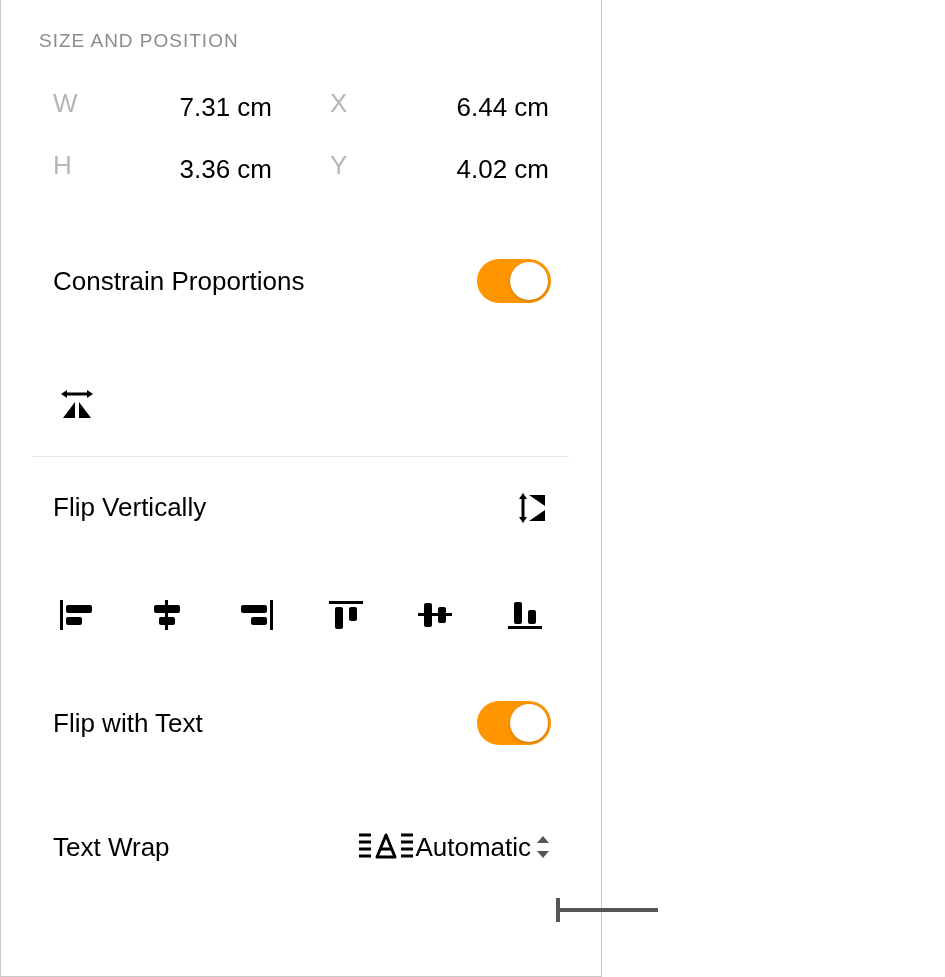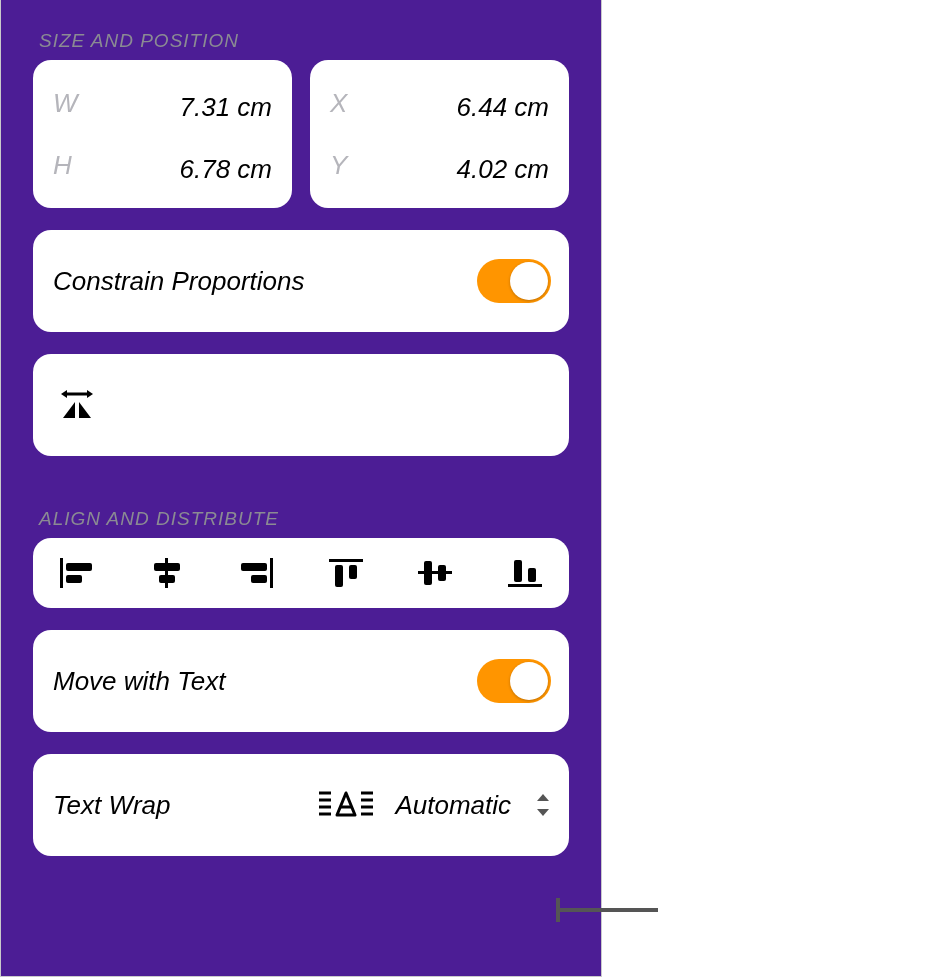--- a/index.html
+++ b/index.html
@@ -5,26 +5,25 @@
   * { box-sizing: border-box; margin: 0; padding: 0; }
   html, body { width: 945px; height: 977px; }
   body {
     display: flex;
     font-family: -apple-system, "Helvetica Neue", Helvetica, Arial, sans-serif;
     background: #000;
   }
   .panel {
     width: 602px;
     height: 977px;
-    background: #4c1d95;
+    background: #ffffff;
     padding: 0 32px 28px 32px;
     border: 1px solid #c9c9cb;
     border-top: none;
     position: relative;
-    font-style: italic;
   }
   .rightzone {
     flex: 1;
     position: relative;
     background: #fff;
   }
 
   .section-header {
     font-size: 19px;
     font-weight: 400;
@@ -147,21 +146,21 @@
   .align-btn {
     width: 48px; height: 38px;
     display: flex; align-items: center; justify-content: center;
   }
   .align-btn svg { width: 42px; height: 34px; }
 
   
   .wrap-right {
     display: flex;
     align-items: center;
-    gap: 20px;
+    gap: 0;
   }
   .wrap-icon svg { width: 58px; height: 28px; }
   .wrap-val {
     font-size: 26px;
     color: #000;
   }
   .updown {
     width: 16px; height: 26px;
     position: relative;
     margin-left: 4px;
@@ -202,21 +201,21 @@
   <div class="section-header">SIZE AND POSITION</div>
 
   <div class="twogrid">
     <div class="card">
       <div class="field-row">
         <span class="field-code">W</span>
         <span class="field-val">7.31 cm</span>
       </div>
       <div class="field-row">
         <span class="field-code">H</span>
-        <span class="field-val">6.78 cm</span>
+        <span class="field-val">3.36 cm</span>
       </div>
     </div>
     <div class="card">
       <div class="field-row">
         <span class="field-code">X</span>
         <span class="field-val">6.44 cm</span>
       </div>
       <div class="field-row">
         <span class="field-code">Y</span>
         <span class="field-val">4.02 cm</span>
@@ -237,23 +236,34 @@
       <span class="row-icon">
         <svg viewBox="0 0 40 34">
           <polygon points="6,30 18,30 18,14" fill="#000"></polygon>
           <polygon points="34,30 22,30 22,14" fill="#000"></polygon>
           <line x1="8" y1="6" x2="32" y2="6" stroke="#000" stroke-width="3"></line>
           <polygon points="4,6 10,2 10,10" fill="#000"></polygon>
           <polygon points="36,6 30,2 30,10" fill="#000"></polygon>
         </svg>
       </span>
     </div>
-  </div>
-
-  <div class="section-header">ALIGN AND DISTRIBUTE</div>
+    <div class="row">
+      <span class="row-label">Flip Vertically</span>
+      <span class="row-icon">
+        <svg viewBox="0 0 40 34">
+          <polygon points="18,4 34,4 34,15" fill="#000"></polygon>
+          <polygon points="18,30 34,30 34,19" fill="#000"></polygon>
+          <line x1="12" y1="6" x2="12" y2="28" stroke="#000" stroke-width="3"></line>
+          <polygon points="12,2 8,8 16,8" fill="#000"></polygon>
+          <polygon points="12,32 8,26 16,26" fill="#000"></polygon>
+        </svg>
+      </span>
+    </div>
+  </div>
+
 
   <div class="align-card">
     <span class="align-btn">
       <svg viewBox="0 0 42 34">
         <rect x="4" y="2" width="3" height="30" fill="#000"></rect>
         <rect x="10" y="7" width="26" height="8" rx="2" fill="#000"></rect>
         <rect x="10" y="19" width="16" height="8" rx="2" fill="#000"></rect>
       </svg>
     </span>
     <span class="align-btn">
@@ -288,21 +298,21 @@
       <svg viewBox="0 0 42 34">
         <rect x="4" y="28" width="34" height="3" fill="#000"></rect>
         <rect x="10" y="4" width="8" height="22" rx="2" fill="#000"></rect>
         <rect x="24" y="12" width="8" height="14" rx="2" fill="#000"></rect>
       </svg>
     </span>
   </div>
 
   <div class="card">
     <div class="row">
-      <span class="row-label">Move with Text</span>
+      <span class="row-label">Flip with Text</span>
       <span class="toggle"></span>
     </div>
   </div>
 
   <div class="card" style="margin-bottom:3px">
     <div class="row">
       <span class="row-label">Text Wrap</span>
       <span class="wrap-right">
         <span class="wrap-icon">
           <svg viewBox="0 0 58 28">

